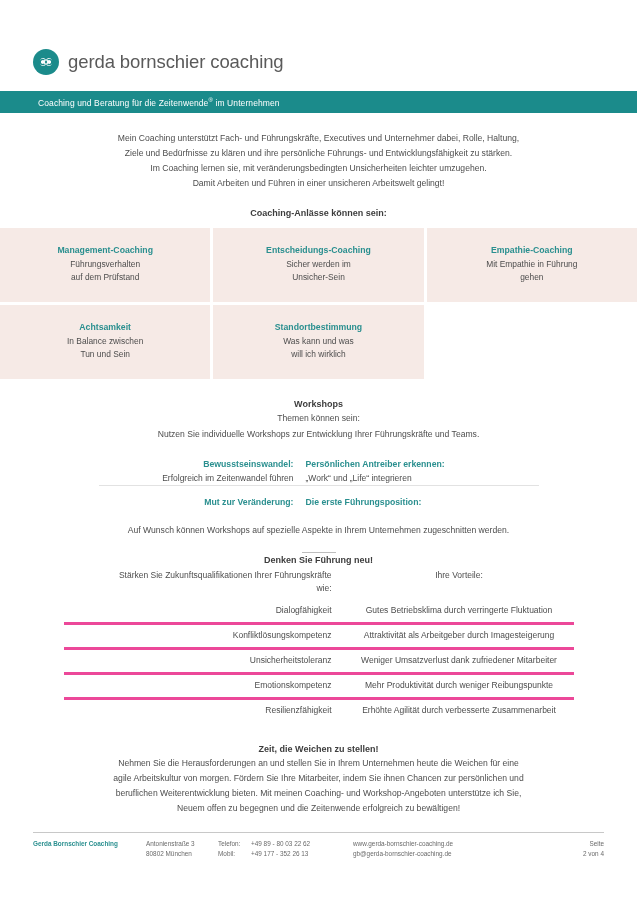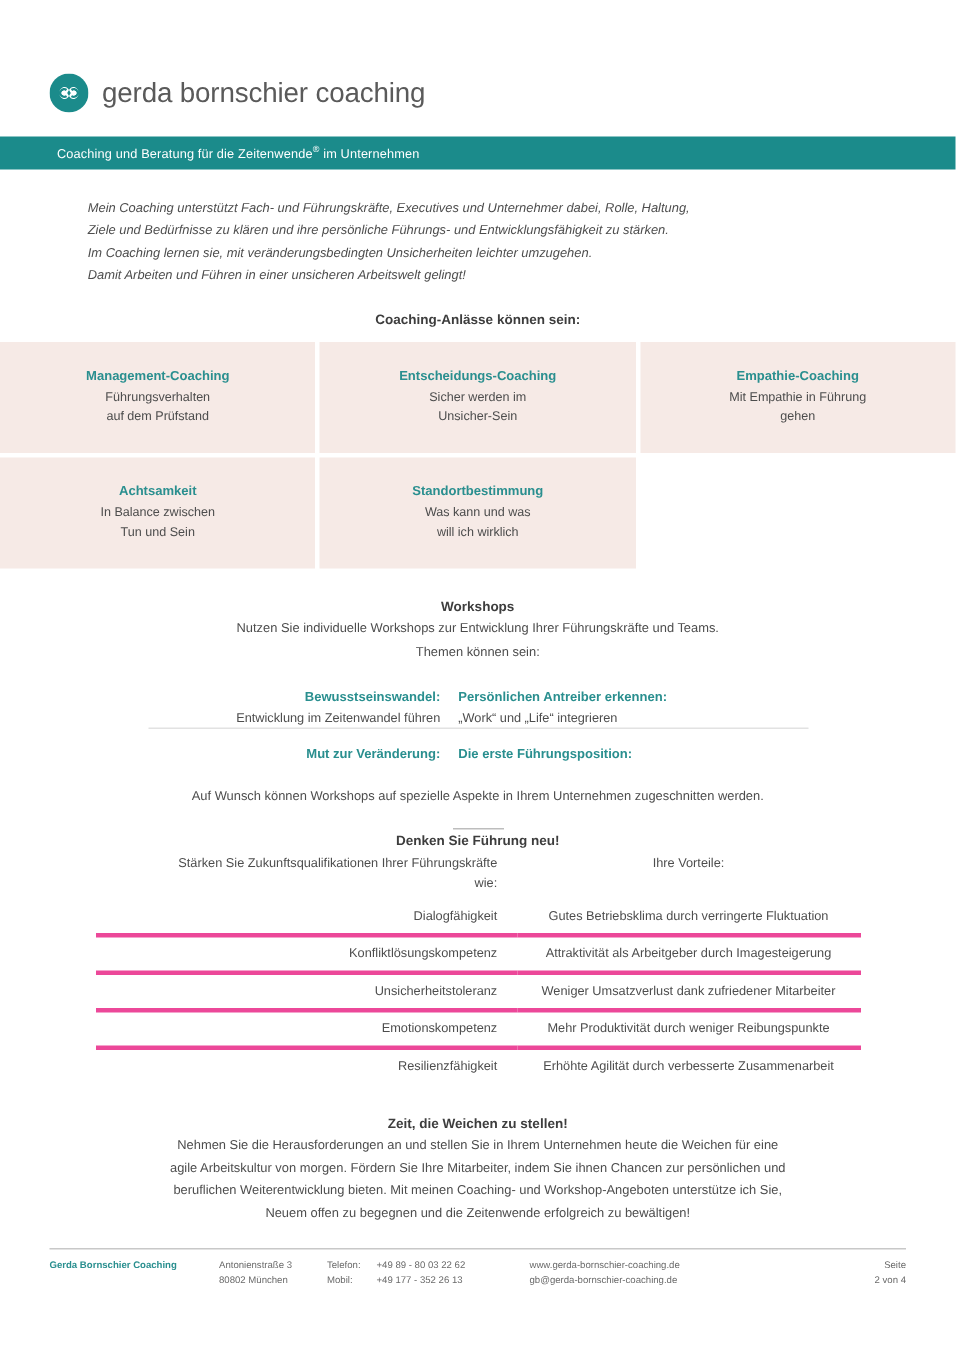--- a/index.html
+++ b/index.html
@@ -57,27 +57,26 @@
     padding-left: 38px;
     letter-spacing: 0.1px;
   }
   .banner-text sup {
     font-size: 6px;
     vertical-align: super;
   }
 
   
   .intro {
-    text-align: left;
+    text-align: center;
     font-size: 8.6px;
     line-height: 15px;
     color: #4d4d4d;
     margin: 18px auto 0 auto;
     width: 520px;
-    font-style: italic;
   }
   .intro div { white-space: nowrap; }
 
   .section-title {
     text-align: center;
     font-size: 9px;
     font-weight: bold;
     color: #3d3d3d;
     margin-top: 17px;
   }
@@ -309,31 +308,31 @@
     </div>
     <div class="cell">
       <div class="cell-title">Standortbestimmung</div>
       <div class="cell-line">Was kann und was</div>
       <div class="cell-line">will ich wirklich</div>
     </div>
   </div>
 
   <div class="workshops">
     <div class="ws-head">Workshops</div>
+    <div class="ws-sub">Themen können sein:</div>
     <div class="ws-sub">Nutzen Sie individuelle Workshops zur Entwicklung Ihrer Führungskräfte und Teams.</div>
-    <div class="ws-sub">Themen können sein:</div>
 
     <table class="ws-table">
       <tbody>
           <tr>
         <td class="ws-col-l ws-topic">Bewusstseinswandel:</td>
         <td class="ws-col-r ws-topic">Persönlichen Antreiber erkennen:</td>
       </tr>
       <tr>
-        <td class="ws-col-l ws-desc">Entwicklung im Zeitenwandel führen</td>
+        <td class="ws-col-l ws-desc">Erfolgreich im Zeitenwandel führen</td>
         <td class="ws-col-r ws-desc">„Work“ und „Life“ integrieren</td>
       </tr>
       <tr class="ws-row-sep">
         <td></td>
         <td></td>
       </tr>
       <tr>
         <td class="ws-col-l ws-topic">Mut zur Veränderung:</td>
         <td class="ws-col-r ws-topic">Die erste Führungsposition:</td>
       </tr>

